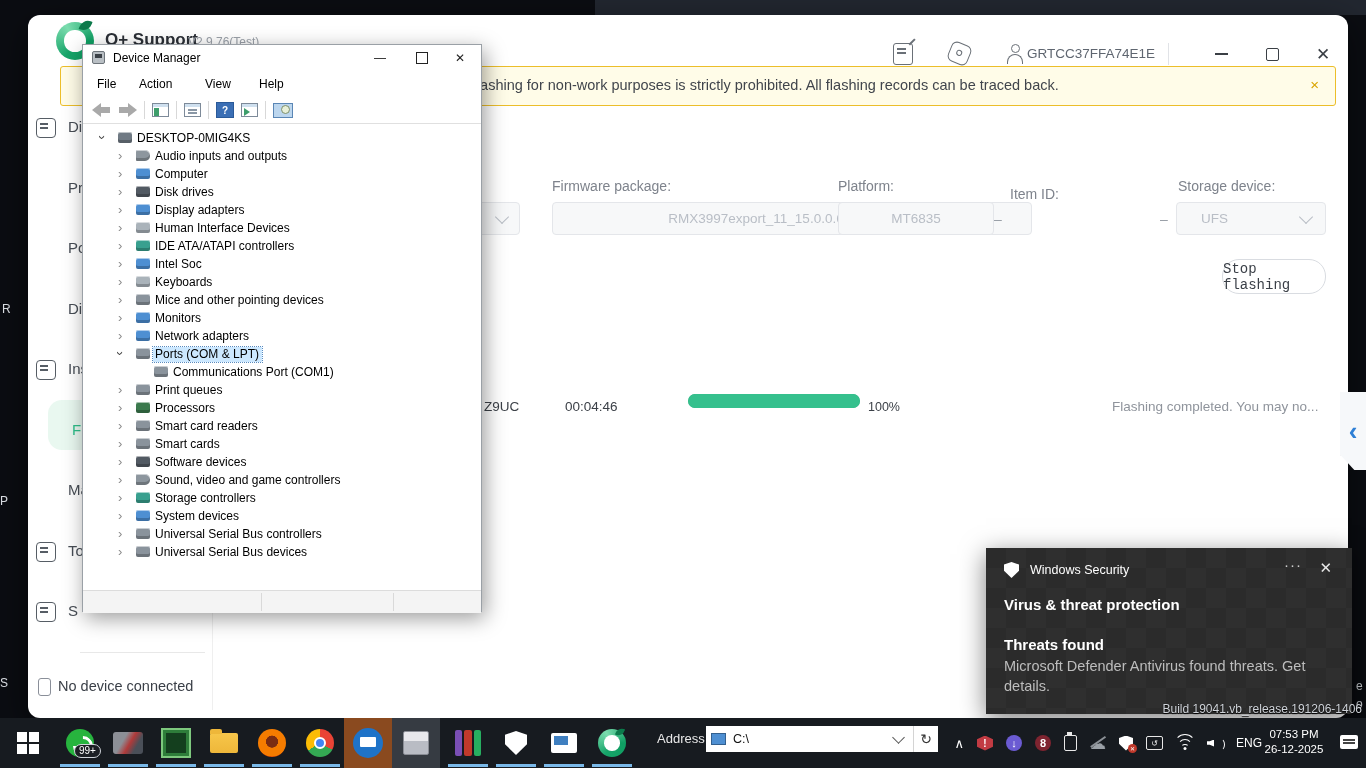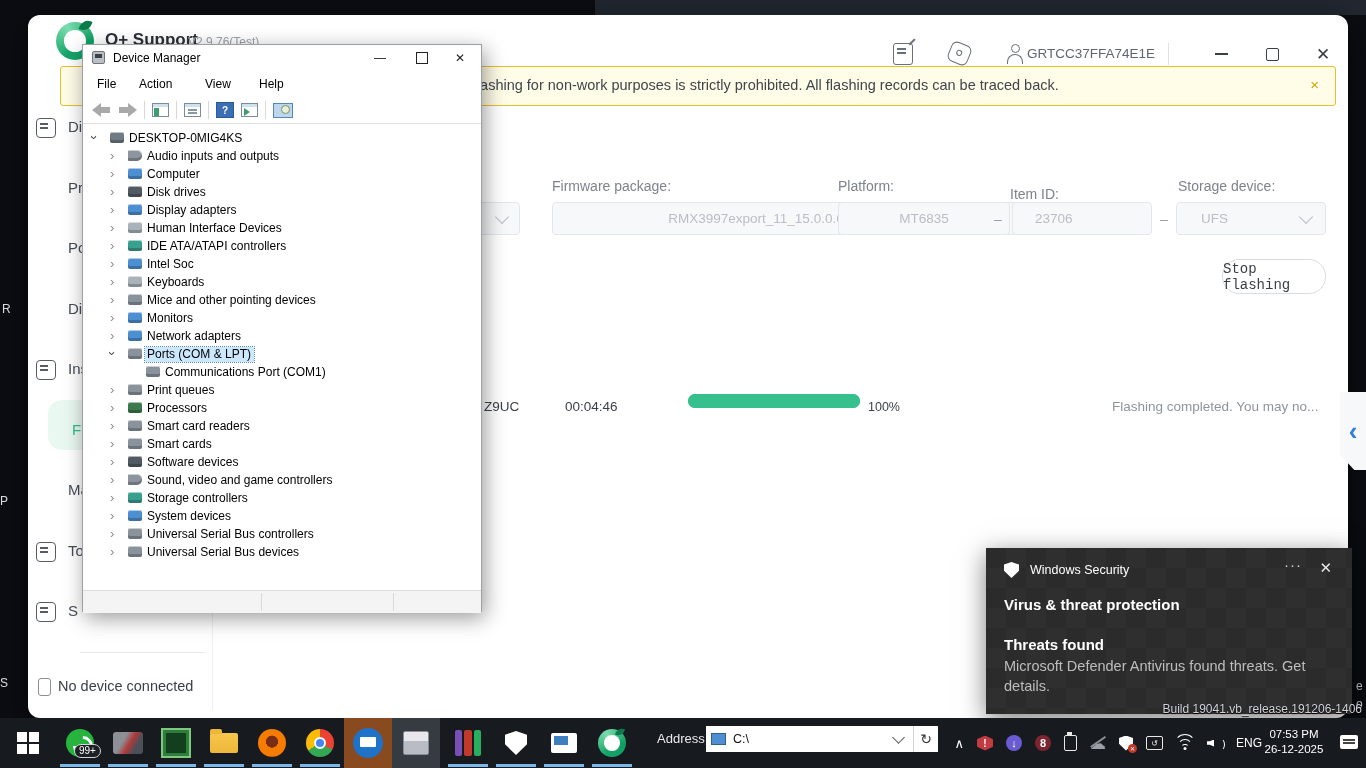--- a/index.html
+++ b/index.html
@@ -85,21 +85,21 @@
   .arrR::before{right:0;border-left:9px solid #a9a9a9;} .arrR::after{right:9px;}
   .tb-ic{position:relative;width:17px;height:14px;border:1px solid #7d8a99;background:#fff;box-sizing:border-box;}
   .tb-ic::before{content:"";position:absolute;left:0;top:0;right:0;height:3px;background:#cfe0ef;}
   #tb-tree::after{content:"";position:absolute;left:1px;top:4px;width:5px;height:8px;background:#3e9e6b;}
   #tb-props::after{content:"";position:absolute;left:3px;top:5px;width:9px;height:1.5px;background:#8a97a5;box-shadow:0 3px 0 #8a97a5;}
   #tb-help{width:16px;height:14px;background:#3b6fb5;border:1px solid #2a5a99;color:#fff;font-size:10px;font-weight:bold;display:flex;align-items:center;justify-content:center;}
   #tb-pane::after{content:"";position:absolute;left:2px;top:4px;border-top:4px solid transparent;border-bottom:4px solid transparent;border-left:6px solid #3e9e6b;}
   #tb-scan{width:18px;height:13px;border:1px solid #5a86b5;background:#bcd6ee;position:relative;}
   #tb-scan::after{content:"";position:absolute;right:2px;top:1px;width:7px;height:7px;border:1.6px solid #7d8f6b;border-radius:50%;background:#e8f0d8;}
   #dm-tree{left:1px;top:80px;width:396px;height:464px;overflow:hidden;}
-  .dt-row{position:absolute;left:4px;width:100%;height:18px;padding-left:29px;}
+  .dt-row{position:absolute;left:12px;width:100%;height:18px;padding-left:29px;}
   .dt-chev{position:absolute;top:1px;color:#8a8a8a;font-size:13px;line-height:15px;}
   .dt-chev.exp{transform:rotate(90deg);color:#444;}
   .dt-ic{position:absolute;top:3px;width:14px;height:11px;border-radius:2px;background:#8a939c;
     box-shadow:inset 0 1px 0 rgba(255,255,255,.55),inset 0 -3px 0 rgba(0,0,0,.22);}
   .ic-computer2,.ic-monitor,.ic-soc,.ic-network,.ic-system,.ic-display{background:#4e8fd2;}
   .ic-processor{background:#3c7a4e;} .ic-ide,.ic-storage{background:#39a08f;}
   .ic-software,.ic-disk{background:#525a63;} .ic-computer{background:#707a84;}
   .ic-keyboard,.ic-hid{background:#aab3ba;} .ic-audio{background:#8d969e;border-radius:1px 5px 5px 1px;}
   .dt-lb{position:absolute;top:2px;font-size:12px;color:#000;white-space:nowrap;padding:0 3px 1px 2px;}
   .dt-lb.sel{background:#cce8ff;outline:1px dotted #5a8bbf;}
@@ -252,27 +252,24 @@
     <div class="abs flabel" style="left:982px;top:163px;margin-top:8px;">Item ID:</div>
     <div class="abs flabel" style="left:1150px;top:163px;">Storage device:</div>
 
     <div class="abs finput" style="left:372px;top:187px;width:120px;justify-content:flex-end;padding-right:12px;">
         <span class="chev"></span>
       </div>
     <div class="abs finput" style="left:524px;top:187px;width:480px;justify-content:center;gap:14px;">
       <span>RMX3997export_11_15.0.0.602EX01</span>
       <span class="chev"></span>
     </div>
-    <div class="abs finput" style="left:810px;top:187px;width:172px;justify-content:center;text-align:center;">
+    <div class="abs finput" style="left:810px;top:187px;width:156px;justify-content:center;text-align:center;">
       <span>MT6835</span>
     </div>
     <span class="abs dash" style="left:966px;top:196px;">–</span>
-    <div class="abs finput" style="left:984px;top:187px;width:140px;padding-left:22px;">
-      <span>23706</span>
-    </div>
     <span class="abs dash" style="left:1132px;top:196px;">–</span>
     <div class="abs finput" style="left:1148px;top:187px;width:150px;padding:0 14px 0 24px;justify-content:space-between;">
       <span>UFS</span>
       <span class="chev"></span>
     </div>
 
     <div class="abs" id="stop-btn">Stop flashing</div>
 
     <span class="abs td" style="left:456px;top:384px;">Z9UC</span>
     <span class="abs td" style="left:537px;top:384px;">00:04:46</span>

